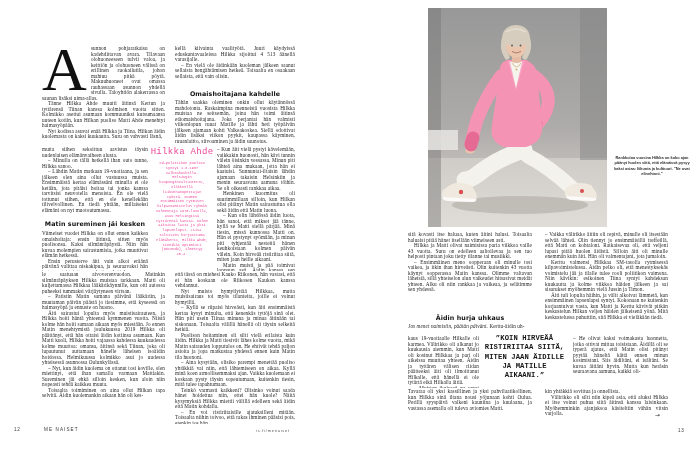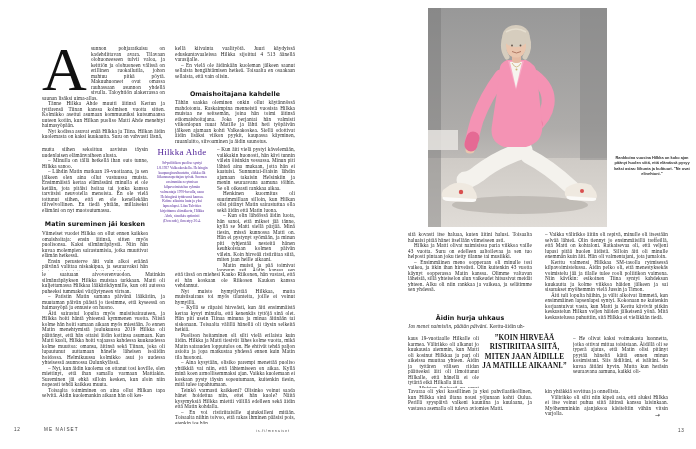--- a/index.html
+++ b/index.html
@@ -8,25 +8,25 @@
          font-family:"Liberation Serif",serif;}
   .tblock{position:absolute;font-size:5.2px;line-height:5.5px;letter-spacing:0.1px;
           text-align:justify;color:#262626;overflow:hidden;}
   .tblock p{margin:0;}
   .tblock p + p{text-indent:6px;}
   .dropcap{float:left;font-family:"Liberation Serif",serif;font-size:62px;line-height:46px;
            height:47px;padding-right:4px;color:#111;}
   .shead{position:absolute;font-family:"DejaVu Sans",sans-serif;font-weight:bold;
          font-size:6.3px;line-height:8px;text-align:center;color:#121212;letter-spacing:0.1px;}
   .infobox{position:absolute;left:150px;top:147px;width:64px;text-align:center;
-           font-family:Liberation Serif, serif;color:#4c1d95;}
+           font-family:Liberation Mono, monospace;color:#ec4899;}
   .ib-title{font-size:9px;line-height:10px;font-weight:500;letter-spacing:0.3px;}
   .ib-body{margin-top:4px;font-size:3.6px;line-height:4.8px;padding:0 6px;}
   .pullquote{position:absolute;left:481px;top:334px;width:87px;text-align:center;
-             font-family:Liberation Serif, serif;font-weight:bold;font-size:7.2px;
+             font-family:Liberation Mono, monospace;font-weight:bold;font-size:7.2px;
              line-height:9.3px;color:#151515;letter-spacing:0.1px;}
   .photo{position:absolute;left:428px;top:8px;width:179px;height:219px;overflow:hidden;}
   .photo svg{display:block;}
   .photo-caption{position:absolute;left:610px;top:155px;width:84px;text-align:center;
                  font-family:"Liberation Sans",sans-serif;font-weight:bold;
                  font-size:3.9px;line-height:5.3px;color:#2d2d2d;}
   .folio{position:absolute;font-family:"Liberation Sans",sans-serif;font-size:4.6px;
          color:#3a3a3a;letter-spacing:0.6px;}
   .folio.brand{letter-spacing:1.1px;}
   .folio.url{letter-spacing:0.8px;color:#555;font-size:3.9px;}

